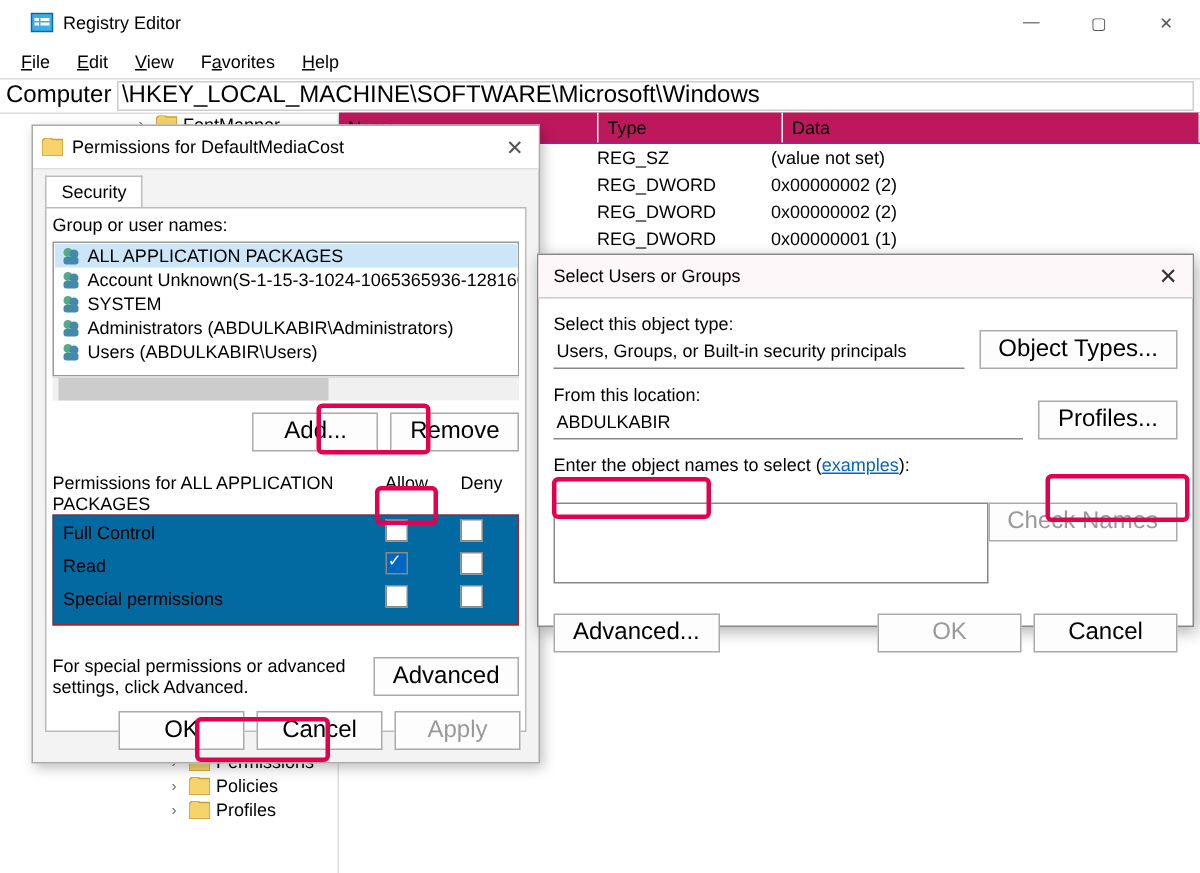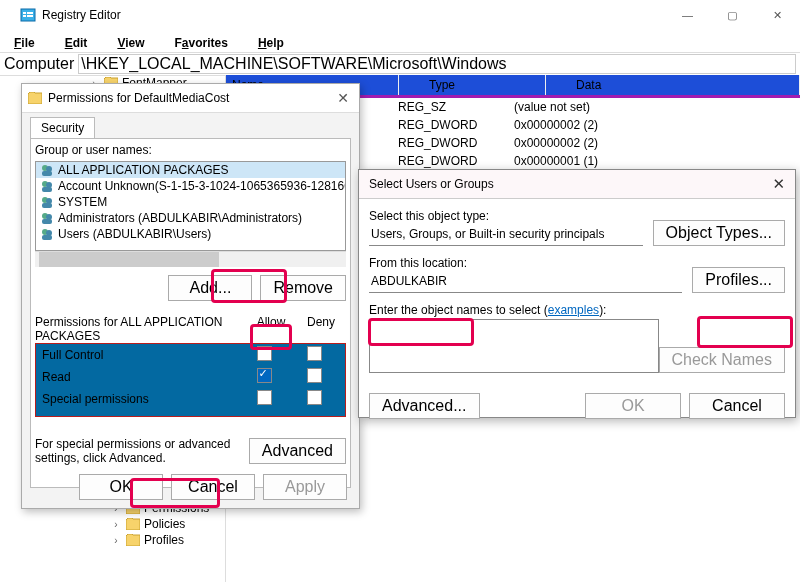--- a/index.html
+++ b/index.html
@@ -33,25 +33,24 @@
       height: 30px;
       display: flex;
       align-items: center;
       justify-content: center;
       color: #555;
       font-size: 11px;
     }
     .menubar {
       height: 22px;
       display: flex;
-      align-items: flex-end;
+      align-items: center;
       padding-left: 6px;
-      gap: 14px;
+      gap: 2px;
       border-bottom: 1px solid #ddd;
-      font-weight: bold;
     }
     .menuitem { padding: 2px 8px; }
     .menuitem u { text-decoration: underline; }
     .addressbar {
       height: 22px;
       display: flex;
       align-items: center;
       padding-left: 4px;
       border-bottom: 1px solid #ddd;
       font-size: 16px;
@@ -71,24 +70,23 @@
       position: absolute;
       top: 75px;
       left: 0;
       right: 0;
       bottom: 0;
     }
     .treepane { width: 225px; border-right: 1px solid #ddd; overflow: hidden;}
     .listpane { flex:1; }
     .listheader {
       display:flex;
-      border-bottom:3px solid #a21caf;
-      background:#1d4ed8;
+      border-bottom:1px solid #a21caf;
+      background:#be185d;
       font-size:12px;
-      gap:24px;
     }
     .listheader div {
       padding:3px 6px;
       border-right:1px solid #eee;
     }
     .col-name{width:160px}
     .col-type{width:110px}
     .col-data{flex:1}
     .listrow{display:flex;font-size:12px;padding:2px 0}
     .listrow .col-name{display:flex;align-items:center;gap:4px;padding-left:6px}
@@ -410,21 +408,21 @@
     <div class="selfield">
       <div class="fld">
         <div class="lbl">From this location:</div>
         <div class="txt">ABDULKABIR</div>
       </div>
       <div class="btn">Profiles...</div>
     </div>
     <div class="lbl">
       <span>Enter the object names to select (</span><span class="link">examples</span><span>):</span>
     </div>
-    <div style="display:flex;align-items:flex-end;margin-top:2px">
+    <div style="display:flex;align-items:flex-start;margin-top:18px">
       <div class="objnames" style="flex:1"></div>
       <div class="btn" style="color:#999">Check Names</div>
     </div>
     <div style="display:flex;margin-top:20px;gap:8px">
       <div class="btn">Advanced...</div>
       <div style="flex:1"></div>
       <div class="btn" style="color:#999;min-width:70px">OK</div>
       <div class="btn" style="min-width:70px">Cancel</div>
     </div>
   </div>

